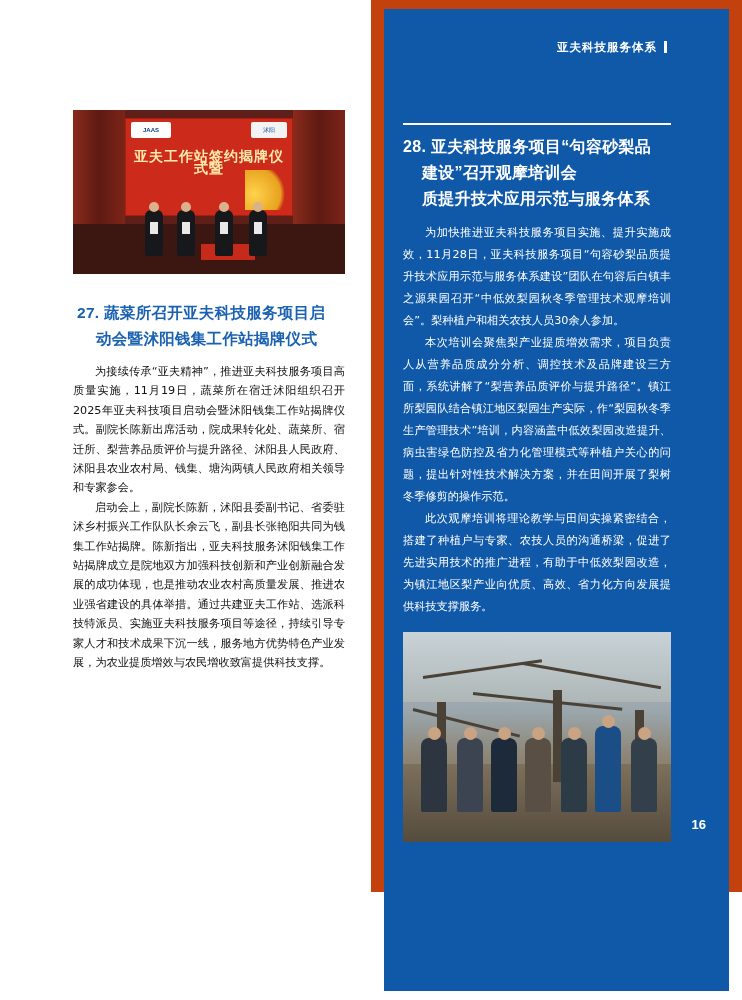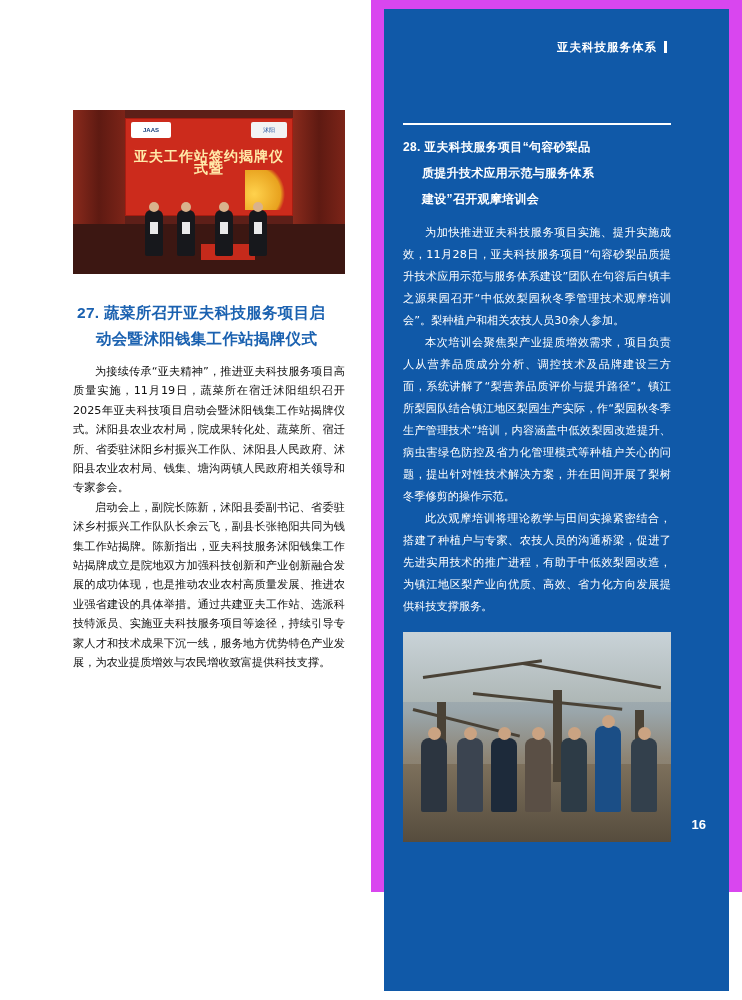--- a/index.html
+++ b/index.html
@@ -163,21 +163,21 @@
     text-align: justify;
     text-indent: 22px;
     font-family: "DejaVu Sans", "Liberation Sans", sans-serif;
   }
 
   
   .col-right {
     position: relative;
     width: 371px;
     height: 892px;
-    background: #d946ef;
+    background: #c2410c;
     box-sizing: border-box;
   }
   .blue-panel {
     position: absolute;
     left: 13px;
     top: 9px;
     width: 345px;
     height: 982px;
     background: #1059a8;
   }
@@ -205,21 +205,21 @@
     vertical-align: -2px;
     margin-left: 7px;
   }
   .rule-top {
     height: 2px;
     background: #ffffff;
     margin-top: 68px;
   }
   h2.article-title-r {
     color: #ffffff;
-    font-size: 12px;
+    font-size: 16px;
     line-height: 26px;
     font-weight: bold;
     margin: 9px 0 10px 0;
     letter-spacing: 0.3px;
   }
   h2.article-title-r .hang {
     display: block;
     text-indent: 19px;
   }
   .right-inner p {
@@ -306,40 +306,40 @@
         <div class="person p3"></div>
         <div class="person p4"></div>
       </div>
 
       <h2 class="article-title">
         <span>27.</span>
         <span>蔬菜所召开亚夫科技服务项目启</span>
         <span class="hang">动会暨沭阳钱集工作站揭牌仪式</span>
       </h2>
 
-      <p>为接续传承“亚夫精神”，推进亚夫科技服务项目高质量实施，11月19日，蔬菜所在宿迁沭阳组织召开2025年亚夫科技项目启动会暨沭阳钱集工作站揭牌仪式。沭阳县农业农村局，院成果转化处、蔬菜所、宿迁所、省委驻沭阳乡村振兴工作队、沭阳县人民政府、沭阳县农业农村局、钱集、塘沟两镇人民政府相关领导和专家参会。</p>
+      <p>为接续传承“亚夫精神”，推进亚夫科技服务项目高质量实施，11月19日，蔬菜所在宿迁沭阳组织召开2025年亚夫科技项目启动会暨沭阳钱集工作站揭牌仪式。副院长陈新出席活动，院成果转化处、蔬菜所、宿迁所、梨营养品质评价与提升路径、沭阳县人民政府、沭阳县农业农村局、钱集、塘沟两镇人民政府相关领导和专家参会。</p>
       <p>启动会上，副院长陈新，沭阳县委副书记、省委驻沭乡村振兴工作队队长余云飞，副县长张艳阳共同为钱集工作站揭牌。陈新指出，亚夫科技服务沭阳钱集工作站揭牌成立是院地双方加强科技创新和产业创新融合发展的成功体现，也是推动农业农村高质量发展、推进农业强省建设的具体举措。通过共建亚夫工作站、选派科技特派员、实施亚夫科技服务项目等途径，持续引导专家人才和技术成果下沉一线，服务地方优势特色产业发展，为农业提质增效与农民增收致富提供科技支撑。</p>
     </div>
   </div>
 
   <div class="col-right">
     <div class="blue-panel"></div>
 
     <div class="right-inner">
       <div class="running-head">
         <span>亚夫科技服务体系</span><span class="bar"></span>
       </div>
 
       <div class="rule-top"></div>
 
       <h2 class="article-title-r">
         <span>28.</span>
         <span>亚夫科技服务项目“句容砂梨品</span>
+        <span class="hang">建设”召开观摩培训会</span>
         <span class="hang">质提升技术应用示范与服务体系</span>
-        <span class="hang">建设”召开观摩培训会</span>
       </h2>
 
       <p>为加快推进亚夫科技服务项目实施、提升实施成效，11月28日，亚夫科技服务项目“句容砂梨品质提升技术应用示范与服务体系建设”团队在句容后白镇丰之源果园召开“中低效梨园秋冬季管理技术观摩培训会”。梨种植户和相关农技人员30余人参加。</p>
       <p>本次培训会聚焦梨产业提质增效需求，项目负责人从营养品质成分分析、调控技术及品牌建设三方面，系统讲解了“梨营养品质评价与提升路径”。镇江所梨园队结合镇江地区梨园生产实际，作“梨园秋冬季生产管理技术”培训，内容涵盖中低效梨园改造提升、病虫害绿色防控及省力化管理模式等种植户关心的问题，提出针对性技术解决方案，并在田间开展了梨树冬季修剪的操作示范。</p>
       <p>此次观摩培训将理论教学与田间实操紧密结合，搭建了种植户与专家、农技人员的沟通桥梁，促进了先进实用技术的推广进程，有助于中低效梨园改造，为镇江地区梨产业向优质、高效、省力化方向发展提供科技支撑服务。</p>
 
       <div class="photo2">
         <div class="sky"></div>
         <div class="ground"></div>
         <div class="trunk" style="left:34px; height:80px;"></div>

